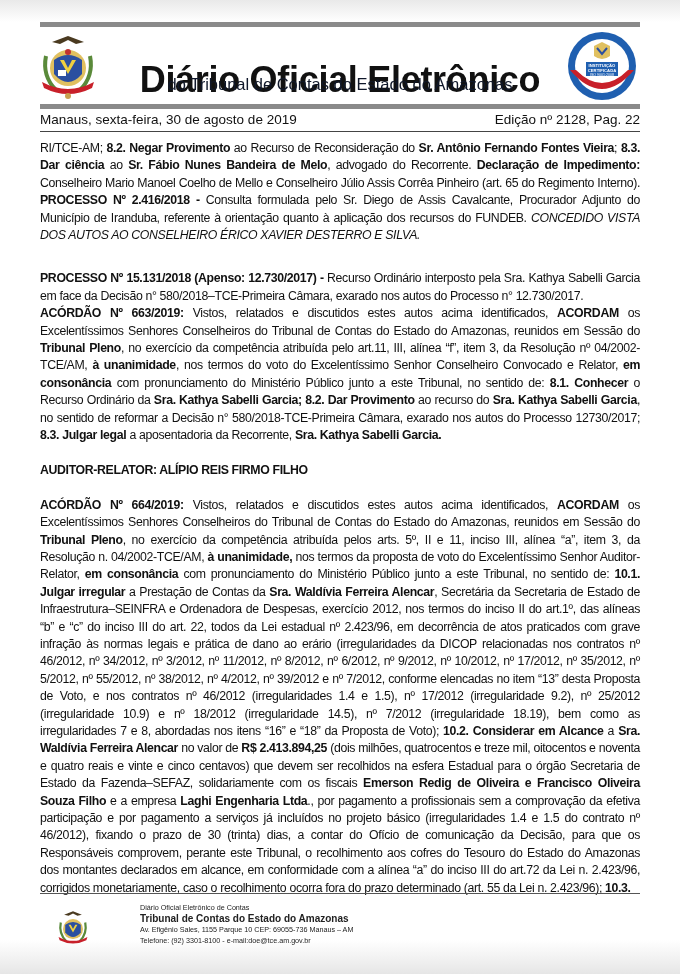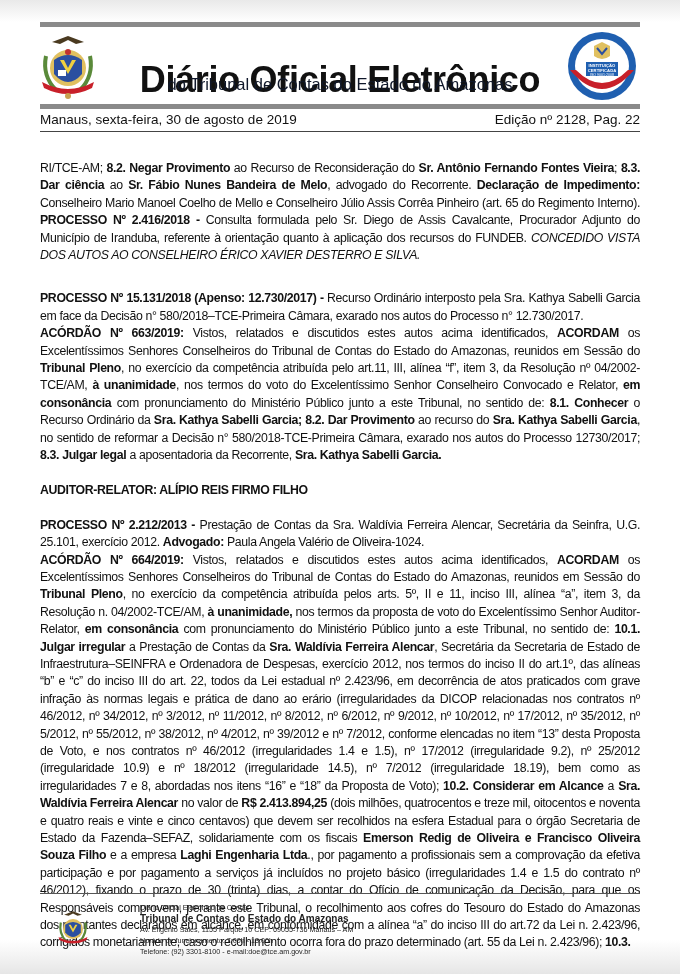--- a/index.html
+++ b/index.html
@@ -35,21 +35,21 @@
   .dateline {
     position: absolute; left: 40px; top: 111px; width: 600px; height: 18px;
     font-size: 13.5px; color: #111; line-height: 18px; text-align: right;
   }
   .dateline .left { position: absolute; left: 0; }
   .dateline .right { position: absolute; right: 0; }
   .rule1 {
     position: absolute; left: 40px; top: 131px; width: 600px; height: 1px; background: #444;
   }
   .content {
-    position: absolute; left: 40px; top: 160px; width: 600px;
+    position: absolute; left: 40px; top: 140px; width: 600px;
     font-size: 12.3px; line-height: 17.4px; text-align: justify; color: #111;
     letter-spacing: -0.35px;
   }
   .content p { margin: 0; }
   .content p.gap { margin-top: 26px; }
   .content .heading { font-weight: bold; margin-top: 17.4px; margin-bottom: 17.4px; }
   b { font-weight: bold; }
   i { font-style: italic; }
   .rule2 {
     position: absolute; left: 40px; top: 893px; width: 600px; height: 1px; background: #555;
@@ -101,35 +101,33 @@
   <span class="left">Manaus, sexta-feira, 30 de agosto de 2019</span>
   <span class="right">Edição nº 2128, Pag. 22</span>
 </div>
 <div class="rule1"></div>
 
 <div class="content">
   <p><span>RI/TCE-AM; </span><b>8.2. Negar Provimento</b><span> ao Recurso de Reconsideração do </span><b>Sr. Antônio Fernando Fontes Vieira</b><span>; </span><b>8.3. Dar ciência</b><span> ao </span><b>Sr. Fábio Nunes Bandeira de Melo</b><span>, advogado do Recorrente. </span><b>Declaração de Impedimento:</b><span> Conselheiro Mario Manoel Coelho de Mello e Conselheiro Júlio Assis Corrêa Pinheiro (art. 65 do Regimento Interno). </span><b>PROCESSO Nº 2.416/2018 -</b><span> Consulta formulada pelo Sr. Diego de Assis Cavalcante, Procurador Adjunto do Município de Iranduba, referente à orientação quanto à aplicação dos recursos do FUNDEB. </span><i>CONCEDIDO VISTA DOS AUTOS AO CONSELHEIRO ÉRICO XAVIER DESTERRO E SILVA.</i></p>
   <p class="gap"><b>PROCESSO Nº 15.131/2018 (Apenso: 12.730/2017) -</b><span> Recurso Ordinário interposto pela Sra. Kathya Sabelli Garcia em face da Decisão n° 580/2018–TCE-Primeira Câmara, exarado nos autos do Processo n° 12.730/2017.</span></p>
   <p><b>ACÓRDÃO Nº 663/2019:</b><span> Vistos, relatados e discutidos estes autos acima identificados, </span><b>ACORDAM</b><span> os Excelentíssimos Senhores Conselheiros do Tribunal de Contas do Estado do Amazonas, reunidos em Sessão do </span><b>Tribunal Pleno</b><span>, no exercício da competência atribuída pelo art.11, III, alínea “f”, item 3, da Resolução nº 04/2002-TCE/AM, </span><b>à unanimidade</b><span>, nos termos do voto do Excelentíssimo Senhor Conselheiro Convocado e Relator, </span><b>em consonância</b><span> com pronunciamento do Ministério Público junto a este Tribunal, no sentido de: </span><b>8.1. Conhecer</b><span> o Recurso Ordinário da </span><b>Sra. Kathya Sabelli Garcia; 8.2. Dar Provimento</b><span> ao recurso do </span><b>Sra. Kathya Sabelli Garcia</b><span>, no sentido de reformar a Decisão n° 580/2018-TCE-Primeira Câmara, exarado nos autos do Processo 12730/2017; </span><b>8.3. Julgar legal</b><span> a aposentadoria da Recorrente, </span><b>Sra. Kathya Sabelli Garcia.</b></p>
   <p class="heading">AUDITOR-RELATOR: ALÍPIO REIS FIRMO FILHO</p>
-  <p><b>PROCESSO Nº 2.212/2013 -</b><span> Prestação de Contas da Sra. Waldívia Ferreira Alencar, Secretária da Seinfra, U.G. 25.101, exercício 2012. </span><b>Advogado:</b><span> Paula Angela Valério de Oliveira-1024.</span></p>
   <p><b>ACÓRDÃO Nº 664/2019:</b><span> Vistos, relatados e discutidos estes autos acima identificados, </span><b>ACORDAM</b><span> os Excelentíssimos Senhores Conselheiros do Tribunal de Contas do Estado do Amazonas, reunidos em Sessão do </span><b>Tribunal Pleno</b><span>, no exercício da competência atribuída pelos arts. 5º, II e 11, inciso III, alínea “a”, item 3, da Resolução n. 04/2002-TCE/AM, </span><b>à unanimidade,</b><span> nos termos da proposta de voto do Excelentíssimo Senhor Auditor-Relator, </span><b>em consonância</b><span> com pronunciamento do Ministério Público junto a este Tribunal, no sentido de: </span><b>10.1. Julgar irregular</b><span> a Prestação de Contas da </span><b>Sra. Waldívia Ferreira Alencar</b><span>, Secretária da Secretaria de Estado de Infraestrutura–SEINFRA e Ordenadora de Despesas, exercício 2012, nos termos do inciso II do art.1º, das alíneas “b” e “c” do inciso III do art. 22, todos da Lei estadual nº 2.423/96, em decorrência de atos praticados com grave infração às normas legais e prática de dano ao erário (irregularidades da DICOP relacionadas nos contratos nº 46/2012, nº 34/2012, nº 3/2012, nº 11/2012, nº 8/2012, nº 6/2012, nº 9/2012, nº 10/2012, nº 17/2012, nº 35/2012, nº 5/2012, nº 55/2012, nº 38/2012, nº 4/2012, nº 39/2012 e nº 7/2012, conforme elencadas no item “13” desta Proposta de Voto, e nos contratos nº 46/2012 (irregularidades 1.4 e 1.5), nº 17/2012 (irregularidade 9.2), nº 25/2012 (irregularidade 10.9) e nº 18/2012 (irregularidade 14.5), nº 7/2012 (irregularidade 18.19), bem como as irregularidades 7 e 8, abordadas nos itens “16” e “18” da Proposta de Voto); </span><b>10.2. Considerar em Alcance</b><span> a </span><b>Sra. Waldívia Ferreira Alencar</b><span> no valor de </span><b>R$ 2.413.894,25</b><span> (dois milhões, quatrocentos e treze mil, oitocentos e noventa e quatro reais e vinte e cinco centavos) que devem ser recolhidos na esfera Estadual para o órgão Secretaria de Estado da Fazenda–SEFAZ, solidariamente com os fiscais </span><b>Emerson Redig de Oliveira e Francisco Oliveira Souza Filho</b><span> e a empresa </span><b>Laghi Engenharia Ltda</b><span>., por pagamento a profissionais sem a comprovação da efetiva participação e por pagamento a serviços já incluídos no projeto básico (irregularidades 1.4 e 1.5 do contrato nº 46/2012), fixando o prazo de 30 (trinta) dias, a contar do Ofício de comunicação da Decisão, para que os Responsáveis comprovem, perante este Tribunal, o recolhimento aos cofres do Tesouro do Estado do Amazonas dos montantes declarados em alcance, em conformidade com a alínea “a” do inciso III do art.72 da Lei n. 2.423/96, corrigidos monetariamente, caso o recolhimento ocorra fora do prazo determinado (art. 55 da Lei n. 2.423/96); </span><b>10.3.</b></p>
 </div>
 
 <div class="rule2"></div>
 
 <svg class="footer-logo" viewBox="0 0 72 72">
   <path d="M20 12 L36 6 L52 12 L44 14 L36 10 L28 14 Z" fill="#4a3a20"></path>
   <path d="M14 26 Q10 46 24 60" stroke="#5a8a3a" stroke-width="4" fill="none"></path>
   <path d="M58 26 Q62 46 48 60" stroke="#5a8a3a" stroke-width="4" fill="none"></path>
   <circle cx="36" cy="38" r="18" fill="#e0c060"></circle>
   <path d="M22 30 Q36 20 50 30 L50 44 Q36 60 22 44 Z" fill="#2b4fa0"></path>
   <path d="M28 30 L36 44 L44 30 L40 30 L36 38 L32 30 Z" fill="#f0d040"></path>
   <path d="M10 52 Q36 66 62 52 L60 58 Q36 70 12 58 Z" fill="#c8202a"></path>
 </svg>
 
 <div class="footer">
   <div>Diário Oficial Eletrônico de Contas</div>
   <div class="strong">Tribunal de Contas do Estado do Amazonas</div>
   <div>Av. Efigênio Sales, 1155 Parque 10 CEP: 69055-736 Manaus – AM</div>
-  <div>Horário de funcionamento: 7:00h - 13:00h</div>
   <div>Telefone: (92) 3301-8100 - e-mail:doe@tce.am.gov.br</div>
 </div>
 
 </body></html>

